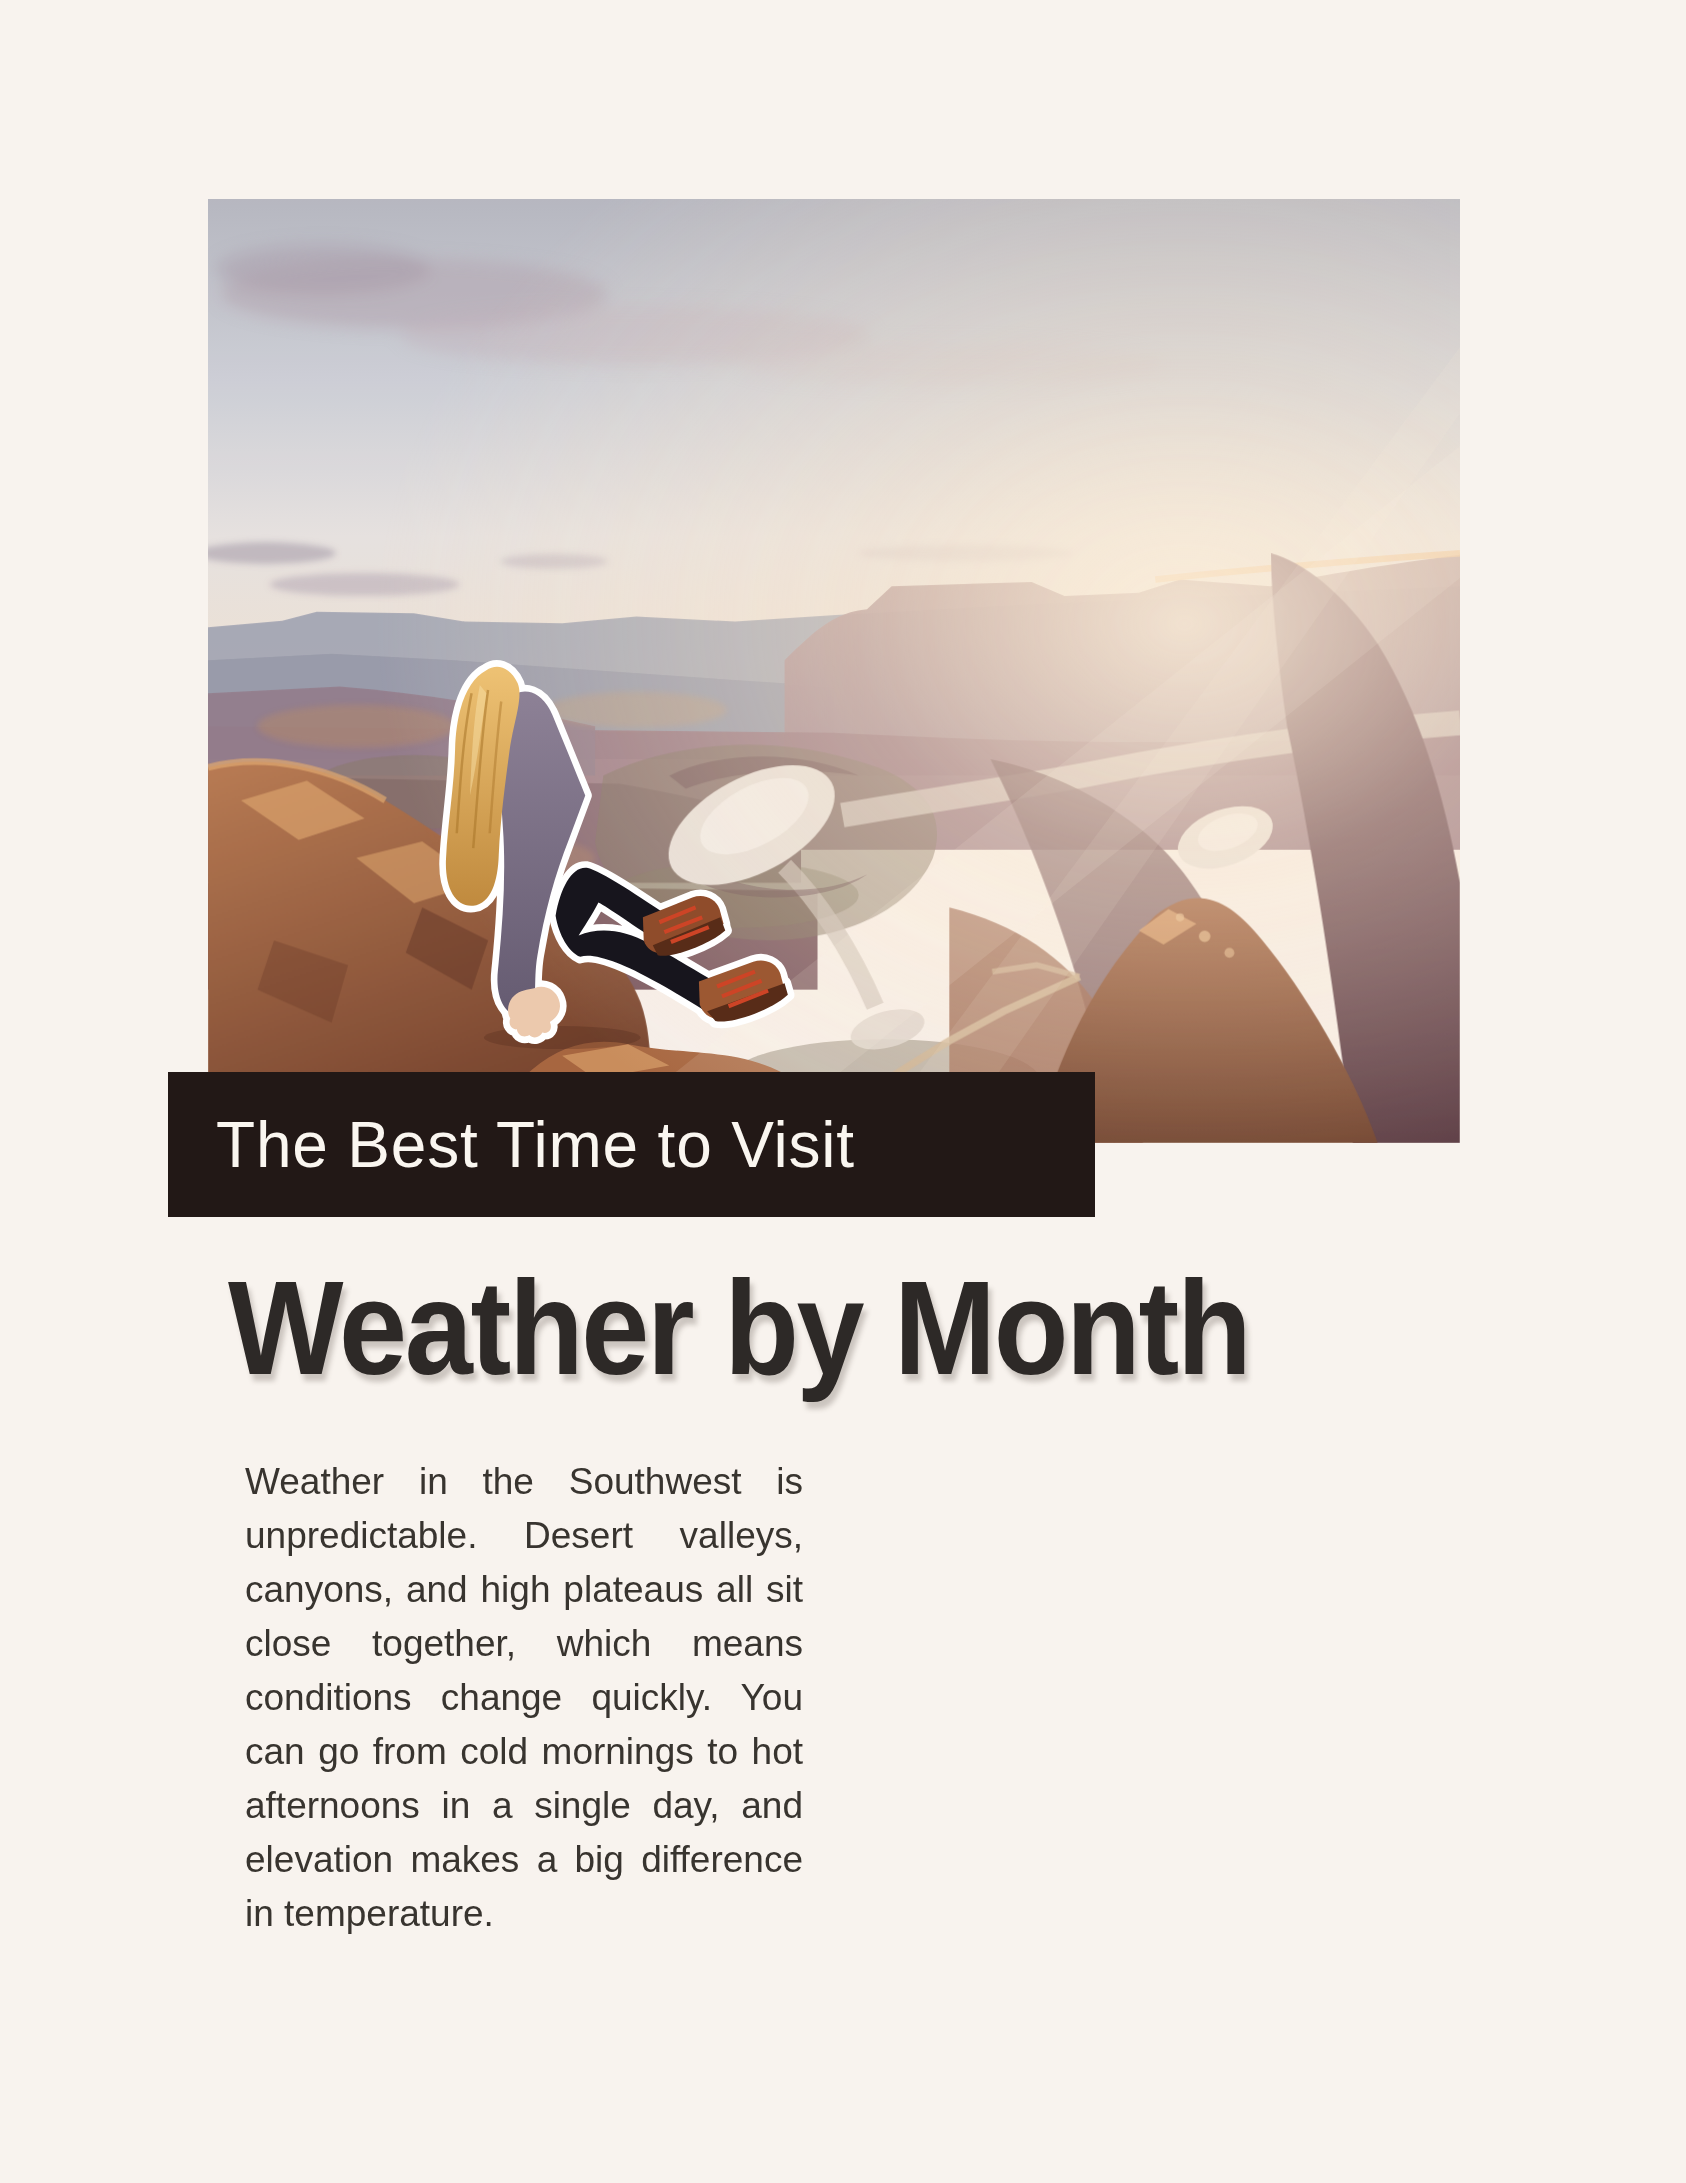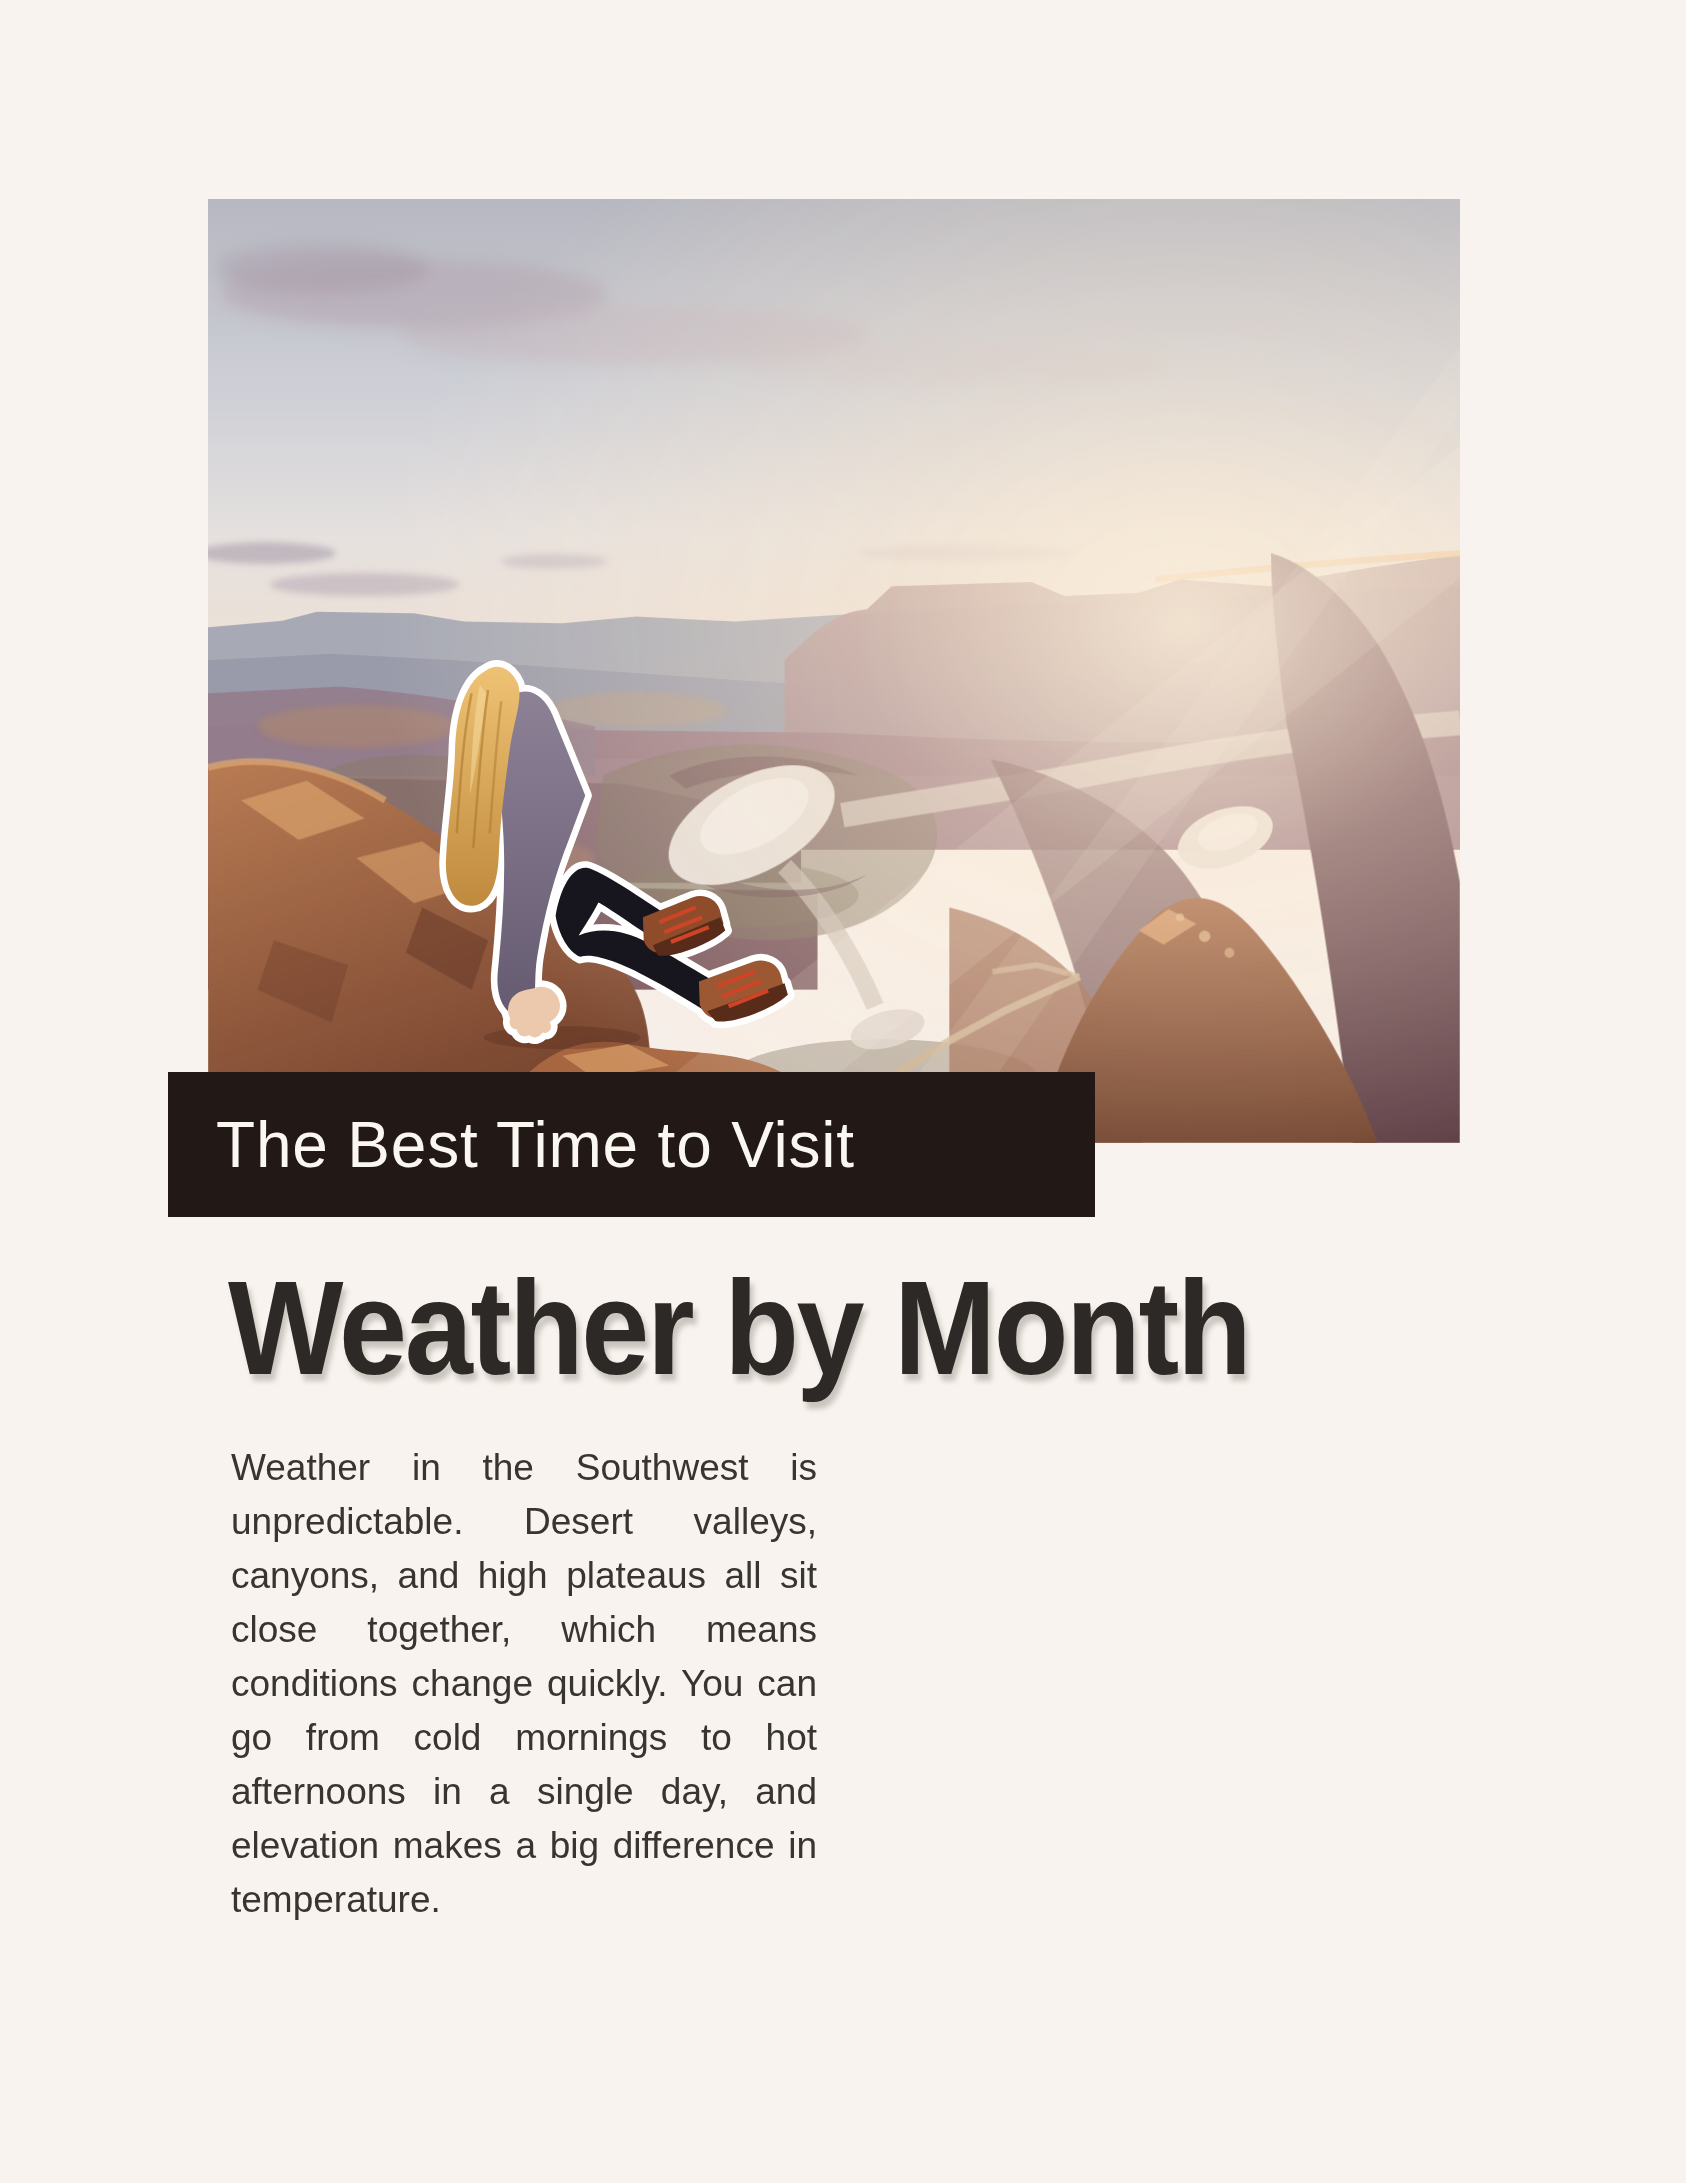--- a/index.html
+++ b/index.html
@@ -25,21 +25,21 @@
     font-size:133px; line-height:1; font-weight:700; color:#2d2927;
     letter-spacing:-2.5px; white-space:nowrap;
     transform:scaleX(0.92); transform-origin:left top;
     text-shadow:4.1px 6.6px 5.8px rgba(70,58,50,0.25);
   }
   .col {
     position:absolute; top:1441px; width:586px;
     font-size:37px; line-height:54px; color:#38342f;
     text-align:justify;
   }
-  .col p { margin:0; }
+  .col p { margin:14px; }
   .col-left  { left:231px; }
   .col-right { left:874px; width:587px; }
 </style>
 </head>
 <body>
 
 <div class="page">
 
   <div class="photo" role="img" aria-label="Woman with long blonde hair sitting on a red-rock canyon rim overlooking a winding river bend at sunset">
     <svg viewBox="0 0 1520 1146" preserveAspectRatio="none">

